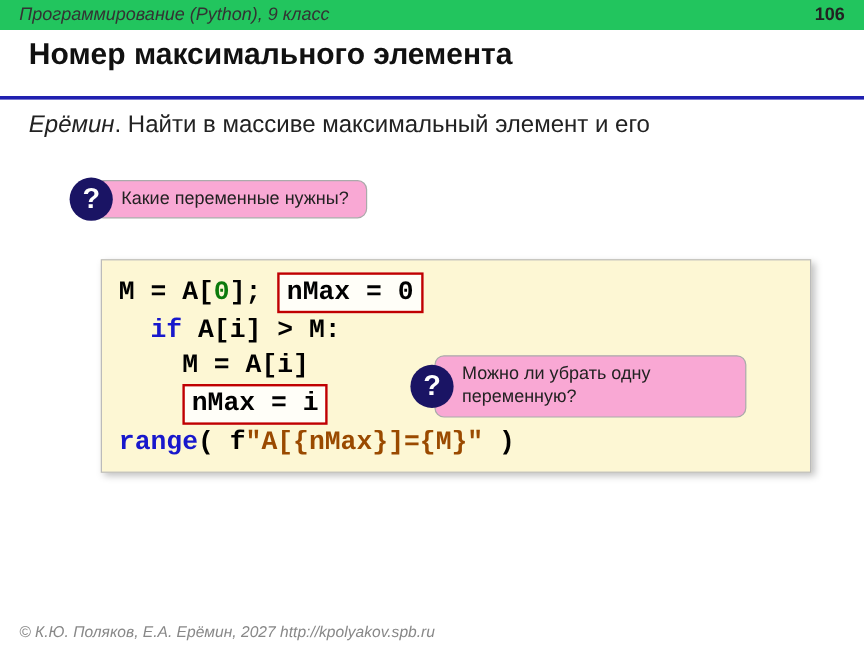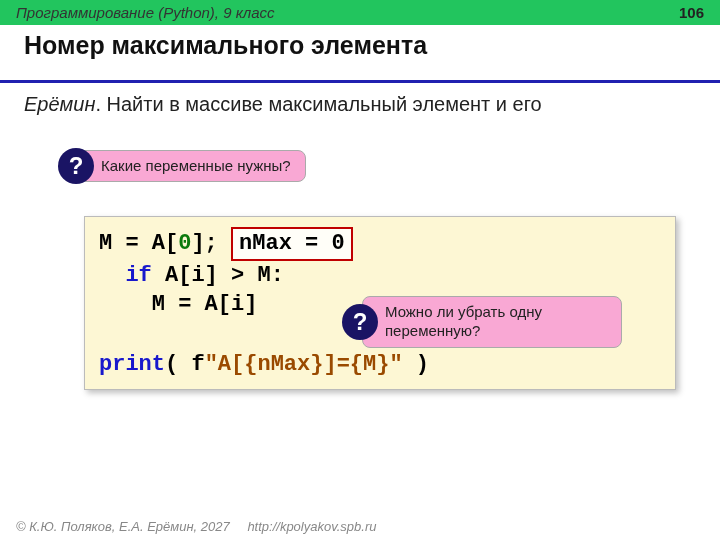--- a/index.html
+++ b/index.html
@@ -91,21 +91,21 @@
     color: #000;
   }
   .footer {
     position: absolute;
     bottom: 6px;
     left: 16px;
     font-size: 13px;
     font-style: italic;
     color: #888;
   }
-  .footer .url { margin-left: 14px; color: #888; }
+  .footer .url { color: #888; }
 </style>
 </head>
 <body>
 
 <div class="header-bar">
   <span class="left">Программирование (Python), 9 класс</span>
   <span class="right">106</span>
 </div>
 
 <div class="slide-title">Номер максимального элемента</div>
@@ -116,22 +116,22 @@
 
 <div class="q-callout" style="left:58px; top:148px;">
   <div class="q-circle">?</div>
   <div class="q-bubble">Какие переменные нужны?</div>
 </div>
 
 <div class="code-block">
   <div><span>M = A[</span><span class="kw-green">0</span><span>]; </span><span class="highlight-box">nMax = 0</span></div>
   <div style="white-space:pre;"><span>  </span><span class="kw-blue">if</span><span> A[i] &gt; M:</span></div>
   <div style="white-space:pre;">    M = A[i]</div>
-  <div style="white-space:pre;"><span>    </span></div>
-  <div><span class="kw-blue">print</span><span>( f</span><span class="kw-brown">"A[{nMax}]={M}"</span><span> )</span></div>
+  <div style="white-space:pre;"><span>    </span><span class="highlight-box">nMax = i</span></div>
+  <div><span class="kw-blue">range</span><span>( f</span><span class="kw-brown">"A[{nMax}]={M}"</span><span> )</span></div>
 </div>
 
 <div class="q-callout" style="left:342px; top:296px;">
   <div class="q-circle">?</div>
   <div class="q-bubble" style="max-width:260px;">Можно ли убрать одну переменную?</div>
 </div>
 
 <div class="footer">
   <span>© К.Ю. Поляков, Е.А. Ерёмин, 2027</span>
   <span class="url">http://kpolyakov.spb.ru</span>

